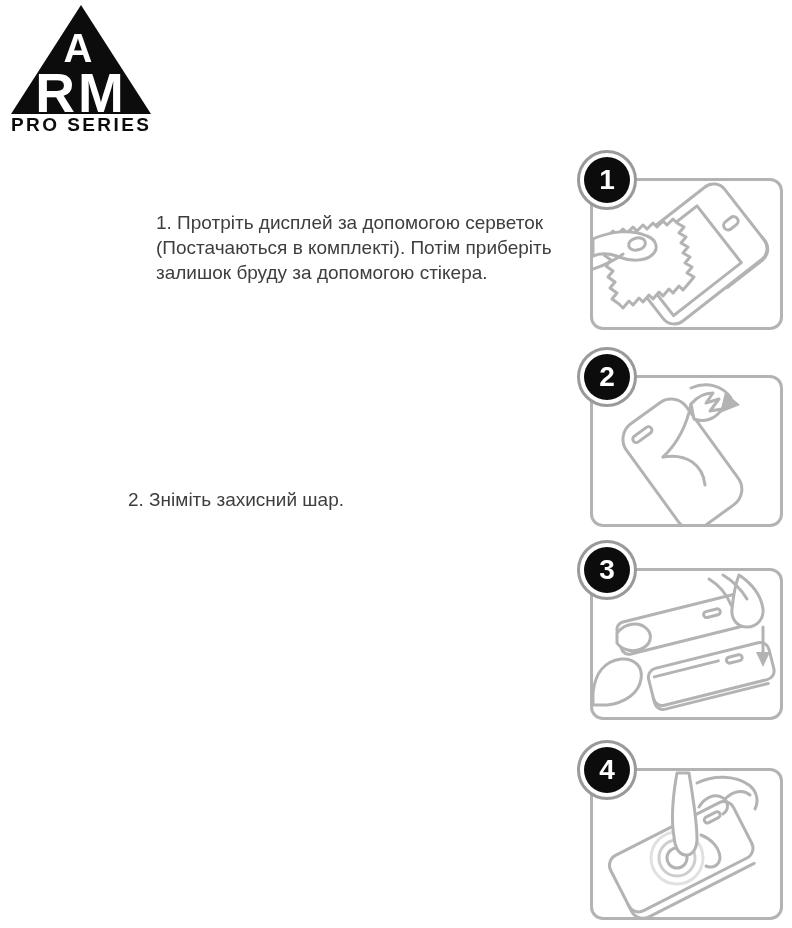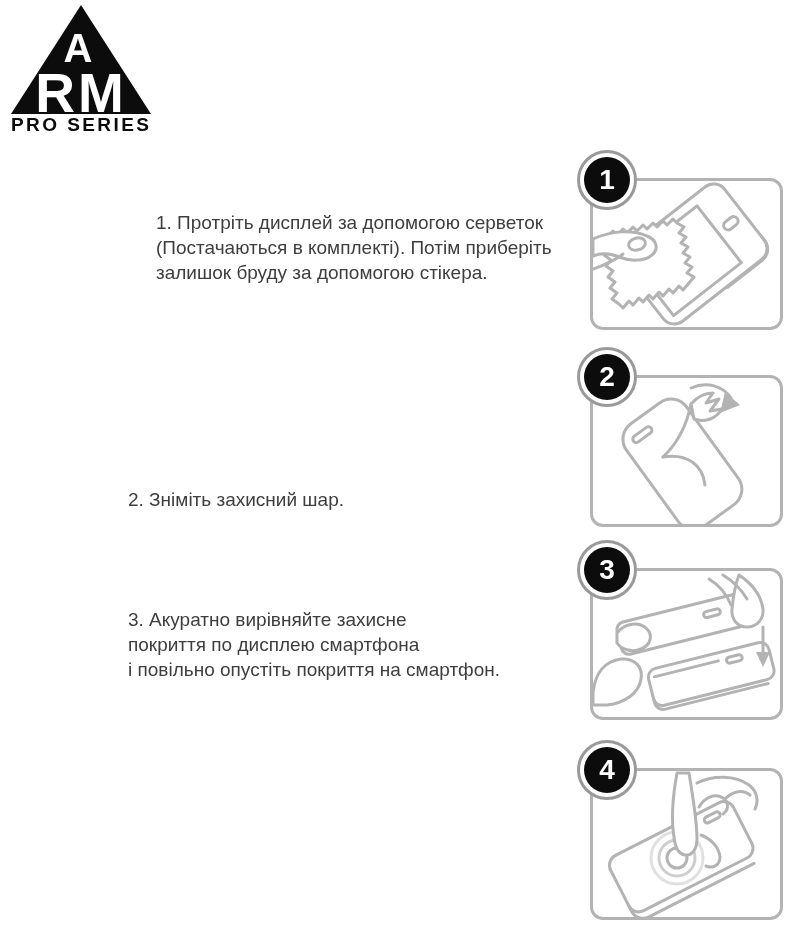--- a/index.html
+++ b/index.html
@@ -54,23 +54,20 @@
     <text x="70" y="60" text-anchor="middle" fill="#ffffff" font-size="40" font-weight="bold">A</text>
     <text x="73" y="110" text-anchor="middle" fill="#ffffff" font-size="55" font-weight="bold" letter-spacing="3">RM</text>
     <text x="72" y="129" text-anchor="middle" fill="#0c0c0c" font-size="19" font-weight="bold" textLength="138">PRO SERIES</text>
   </svg>
 
 
   <div class="step-text s1">1. Протріть дисплей за допомогою серветок
 (Постачаються в комплекті). Потім приберіть
 залишок бруду за допомогою стікера.</div>
   <div class="step-text s2">2. Зніміть захисний шар.</div>
-  <div class="step-text s3">3. Акуратно вирівняйте захисне
-покриття по дисплею смартфона
-і повільно опустіть покриття на смартфон.</div>
 
   <div class="figure f1">
     <div class="fig-box">
       <svg width="187" height="146" viewBox="0 0 187 146">
         <g stroke="#b3b3b3" stroke-width="3" fill="none" stroke-linecap="round" stroke-linejoin="round">
           <g transform="rotate(-38 100 75)">
             <rect x="38" y="28" width="128" height="92" rx="14" fill="#fff"></rect>
             <rect x="48" y="38" width="86" height="72" fill="#fff"></rect>
             <rect x="142" y="68" width="16" height="9" rx="4.5"></rect>
             <path d="M166,102 v5 a14,14 0 0 1 -14,14 h-44"></path>

